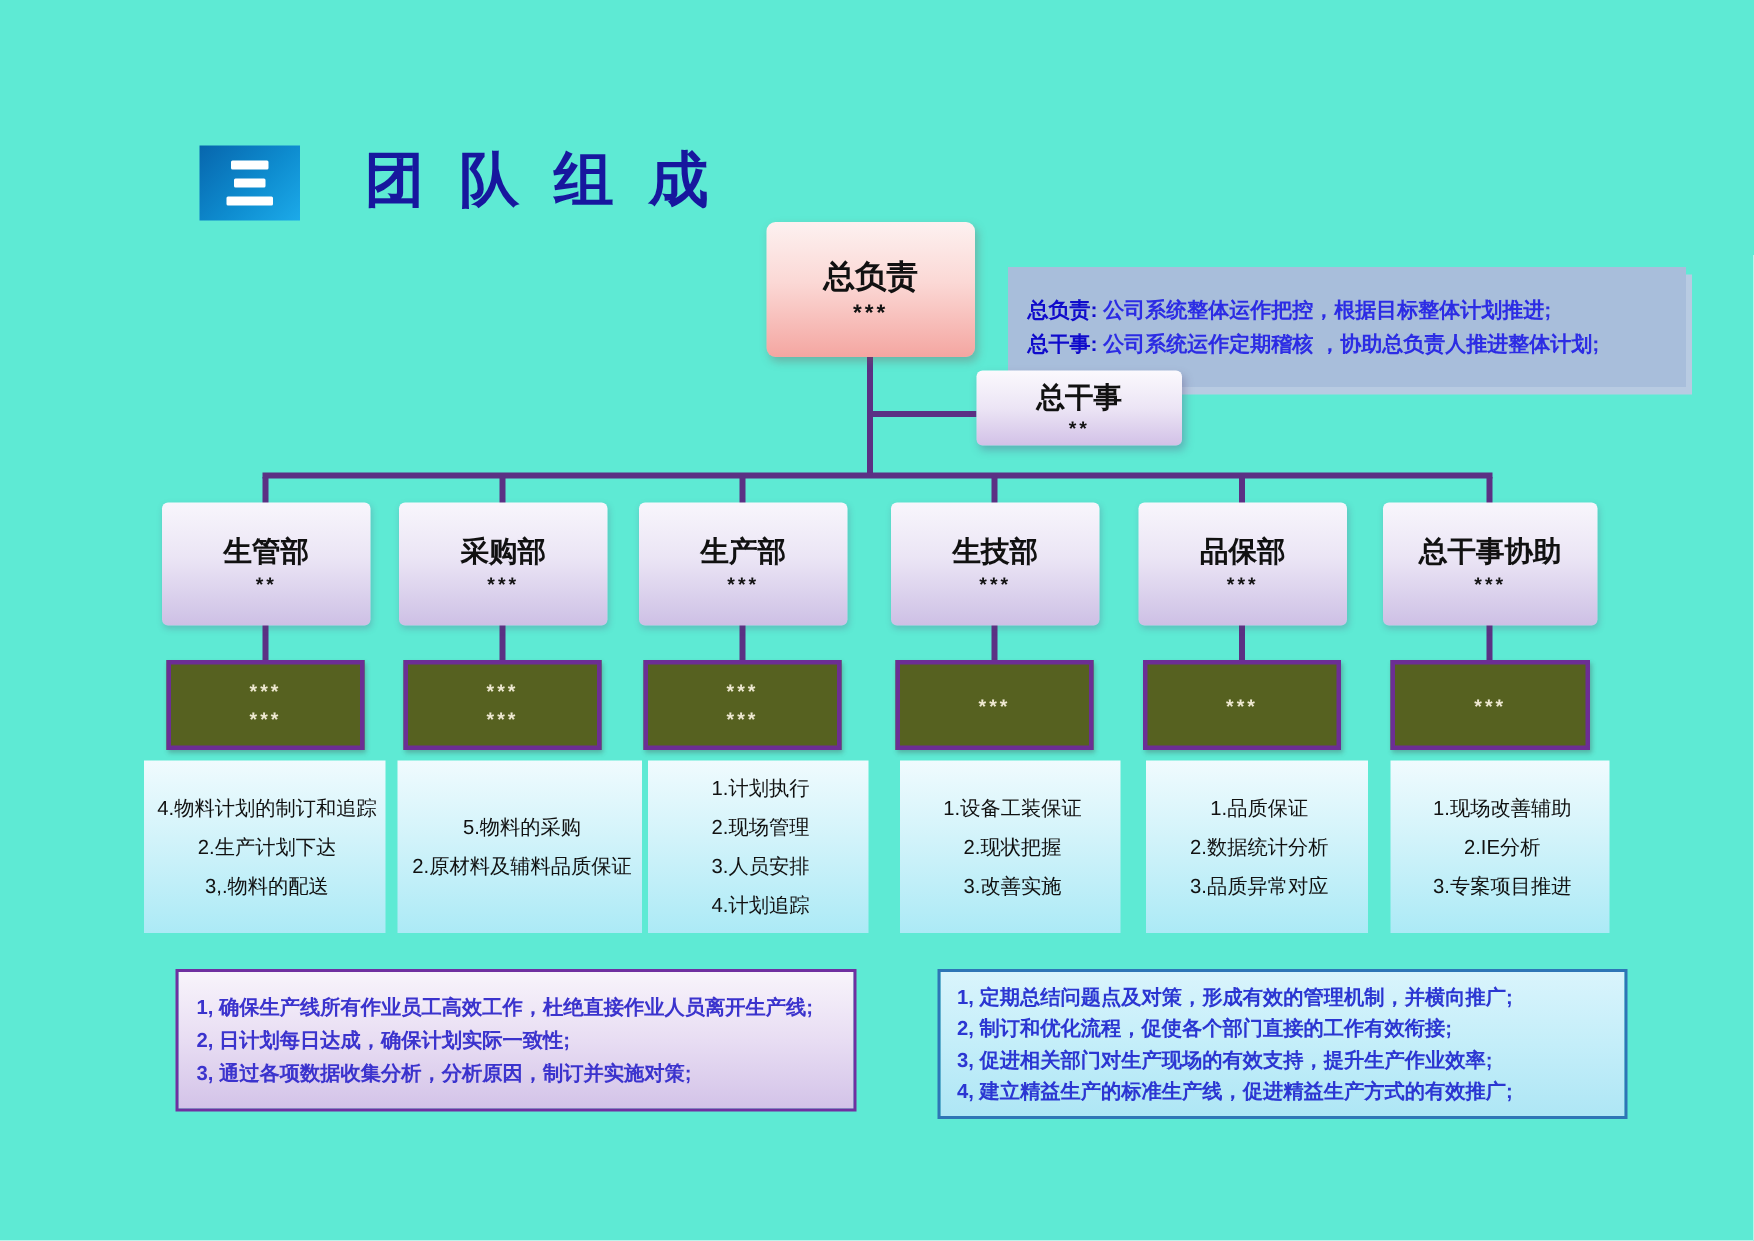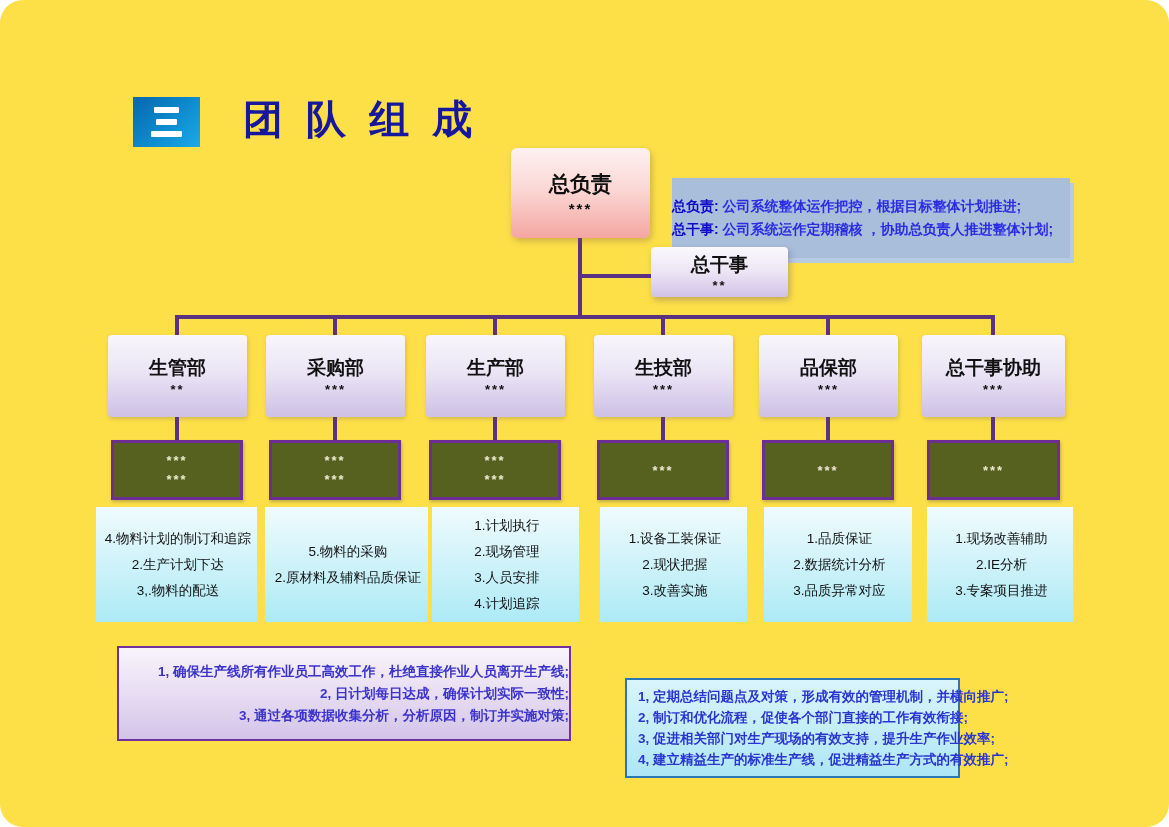--- a/index.html
+++ b/index.html
@@ -1,19 +1,18 @@
 <!DOCTYPE html>
 <html><head>
 <meta charset="utf-8">
 <style>
   html,body{margin:0;padding:0;background:#fff;}
   #canvas{
-    position:relative;width:1169px;height:827px;background:#fde047;overflow:hidden;
+    position:relative;width:1169px;height:827px;background:#5eead4;overflow:hidden;
     font-family:"Liberation Sans","DejaVu Sans",sans-serif;
-    border-radius:23px;
   }
   
   .hdr-icon{
     position:absolute;left:133px;top:97px;width:67px;height:50px;
     background:linear-gradient(135deg,#0766ad 0%,#0e8ccf 55%,#1caae9 100%);
     display:flex;flex-direction:column;justify-content:center;align-items:center;gap:6px;
   }
   .hdr-icon .bar{height:6px;background:#ffffff;border-radius:1px;}
   .hdr-icon .b1{width:25px;}
   .hdr-icon .b2{width:21px;}
@@ -27,23 +26,23 @@
   
   .root-box{
     position:absolute;left:511px;top:148px;width:139px;height:90px;border-radius:6px;
     background:linear-gradient(180deg,#fdf1f0 0%,#fbd8d5 45%,#f4a6a1 100%);
     box-shadow:2px 3px 6px rgba(120,90,90,.35);
     display:flex;flex-direction:column;justify-content:center;align-items:center;
   }
   .root-box .t{font-size:21px;font-weight:bold;color:#111;}
   .root-box .s{font-size:15px;font-weight:bold;color:#111;letter-spacing:2px;margin-top:2px;}
   .note-box{
-    position:absolute;left:672px;top:178px;width:398px;height:80px;
+    position:absolute;left:672px;top:178px;width:452px;height:80px;
     background:#a8bedb;box-shadow:4px 5px 0 #b8cbe2;
-    display:flex;flex-direction:column;justify-content:center;box-sizing:border-box;
+    display:flex;flex-direction:column;justify-content:center;padding-left:13px;box-sizing:border-box;
   }
   .note-line{font-size:14px;font-weight:bold;line-height:23px;color:#2c2ce4;white-space:nowrap;}
   .note-line .lbl{color:#0f0acb;}
   .deputy-box{
     position:absolute;left:651px;top:247px;width:137px;height:50px;border-radius:4px;
     background:linear-gradient(180deg,#fbf9fd 0%,#ece5f5 50%,#d2c1e7 100%);
     box-shadow:2px 3px 6px rgba(90,70,120,.35);
     display:flex;flex-direction:column;justify-content:center;align-items:center;
   }
   .deputy-box .t{font-size:19px;font-weight:bold;color:#111;}
@@ -67,32 +66,31 @@
   .olive-box .ln{font-size:13px;font-weight:bold;color:#efe9d2;letter-spacing:2px;line-height:13px;}
   
   .cyan-box{
     position:absolute;top:507px;height:115px;box-sizing:border-box;
     background:linear-gradient(180deg,#f0fbfe 0%,#d2f3fa 45%,#aceaf6 100%);
     display:flex;flex-direction:column;justify-content:center;padding:4px 4px 4px 7px;text-align:center;
   }
   .cyan-box .duty{font-size:13.5px;color:#111;line-height:26px;white-space:nowrap;}
   
   .foot{
-    position:absolute;box-sizing:border-box;display:flex;flex-direction:column;justify-content:center;text-align:right;
+    position:absolute;box-sizing:border-box;display:flex;flex-direction:column;justify-content:center;
   }
   .foot-left{
     left:117px;top:646px;width:454px;height:95px;border:2px solid #7030a0;
     background:linear-gradient(180deg,#f8f4fb 0%,#e8ddf3 50%,#d3c3e8 100%);
     padding-left:12px;
   }
   .foot-right{
-    left:625px;top:646px;width:335px;height:100px;border:2px solid #2e75b6;
+    left:625px;top:646px;width:460px;height:100px;border:2px solid #2e75b6;
     background:linear-gradient(180deg,#d9f4fc 0%,#c4eef9 50%,#aee6f5 100%);
     padding-left:11px;
-    margin-top:32px;
   }
   .foot .fl{font-size:13.5px;font-weight:bold;color:#3b33cd;line-height:22px;white-space:nowrap;}
   .foot-right .fl{line-height:21px;color:#2b36d2;}
 </style>
 </head>
 <body>
 
 <div id="canvas">
 
   <div class="hdr-icon">

